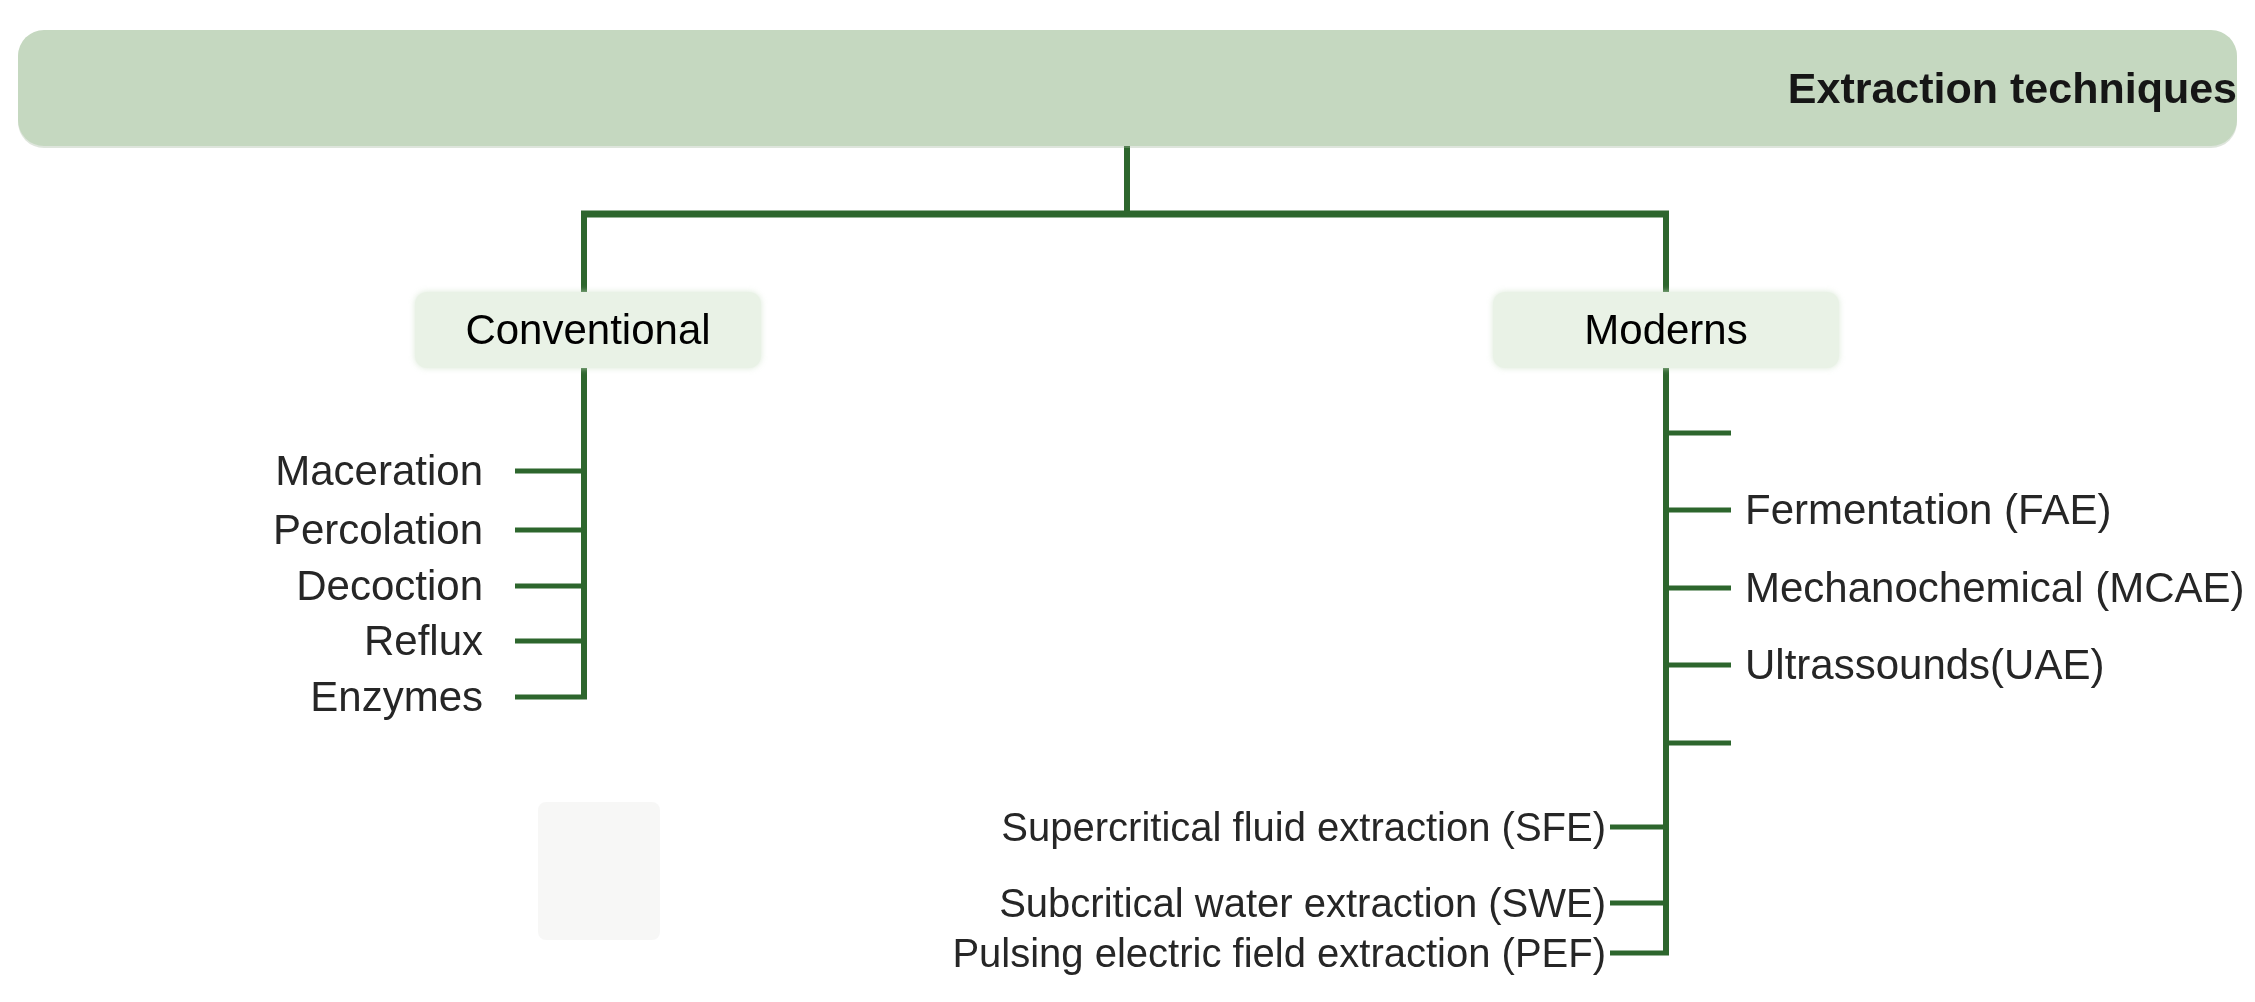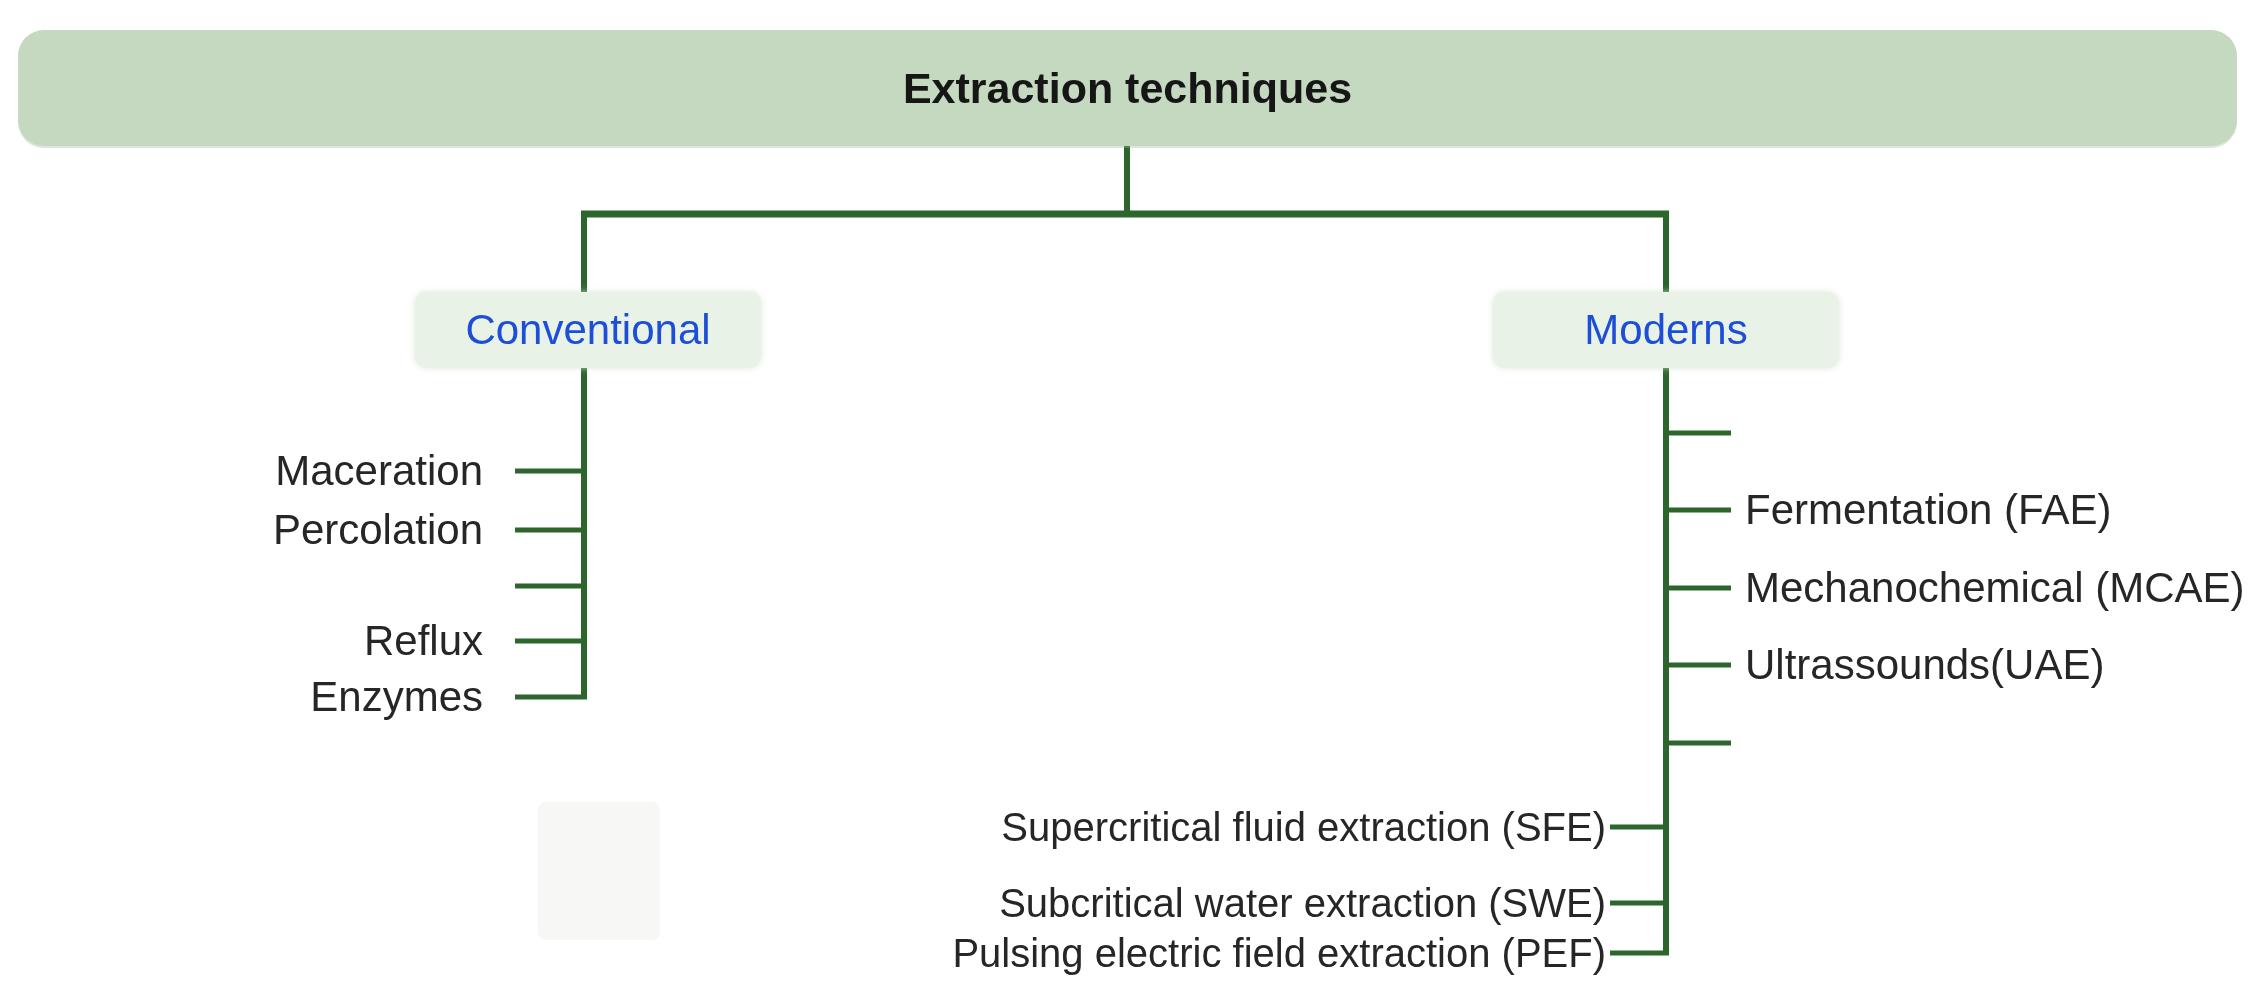--- a/index.html
+++ b/index.html
@@ -11,29 +11,29 @@
     overflow:hidden;
   }
   #lines{position:absolute;left:0;top:0;pointer-events:none;}
   .banner{
     position:absolute;left:18px;top:30px;width:2219px;height:116px;
     background:var(--banner-bg,#c5d8c0);
     border-radius:26px;
     box-shadow:0 2px 0 rgba(160,180,155,.35);
   }
   .banner .title{
-    width:100%;height:140px;line-height:116px;text-align:center;
+    width:100%;height:140px;line-height:116px;text-align:right;
     font-size:43px;font-weight:bold;color:#161616;letter-spacing:0px;
   }
   .branch-box{
     position:absolute;top:292px;width:346px;height:76px;
     background:var(--box-bg,#e9f2e6);
     border-radius:12px;
     display:flex;align-items:center;justify-content:center;
-    font-size:42px;color:#1d4ed8;
+    font-size:42px;color:#000000;
     box-shadow:0 0 6px rgba(210,228,205,.8);
   }
   .box-conventional{left:415px;}
   .box-moderns{left:1493px;align-items:center;}
   .label{
     position:absolute;white-space:nowrap;
     font-size:42px;color:#262626;height:56px;line-height:56px;
   }
   .l-right-align{text-align:left;margin-left:26px;}
   .leaf-left{right:1772px;}
@@ -87,20 +87,21 @@
 
   <div class="branch-box box-conventional">
     <span>Conventional</span>
   </div>
   <div class="branch-box box-moderns">
     <span>Moderns</span>
   </div>
 
   <div class="label l-right-align leaf-left" style="top:443px">Maceration</div>
   <div class="label l-right-align leaf-left" style="top:502px">Percolation</div>
+  <div class="label l-right-align leaf-left" style="top:558px">Decoction</div>
   <div class="label l-right-align leaf-left" style="top:613px">Reflux</div>
   <div class="label l-right-align leaf-left" style="top:669px">Enzymes</div>
 
 
   <div class="label leaf-right" style="top:482px">Fermentation (FAE)</div>
   <div class="label leaf-right" style="top:560px">Mechanochemical (MCAE)</div>
   <div class="label leaf-right" style="top:637px">Ultrassounds(UAE)</div>
 
   <div class="label l-right-align leaf-bottom" style="top:801px">Supercritical fluid extraction (SFE)</div>
   <div class="label l-right-align leaf-bottom" style="top:877px">Subcritical water extraction (SWE)</div>

